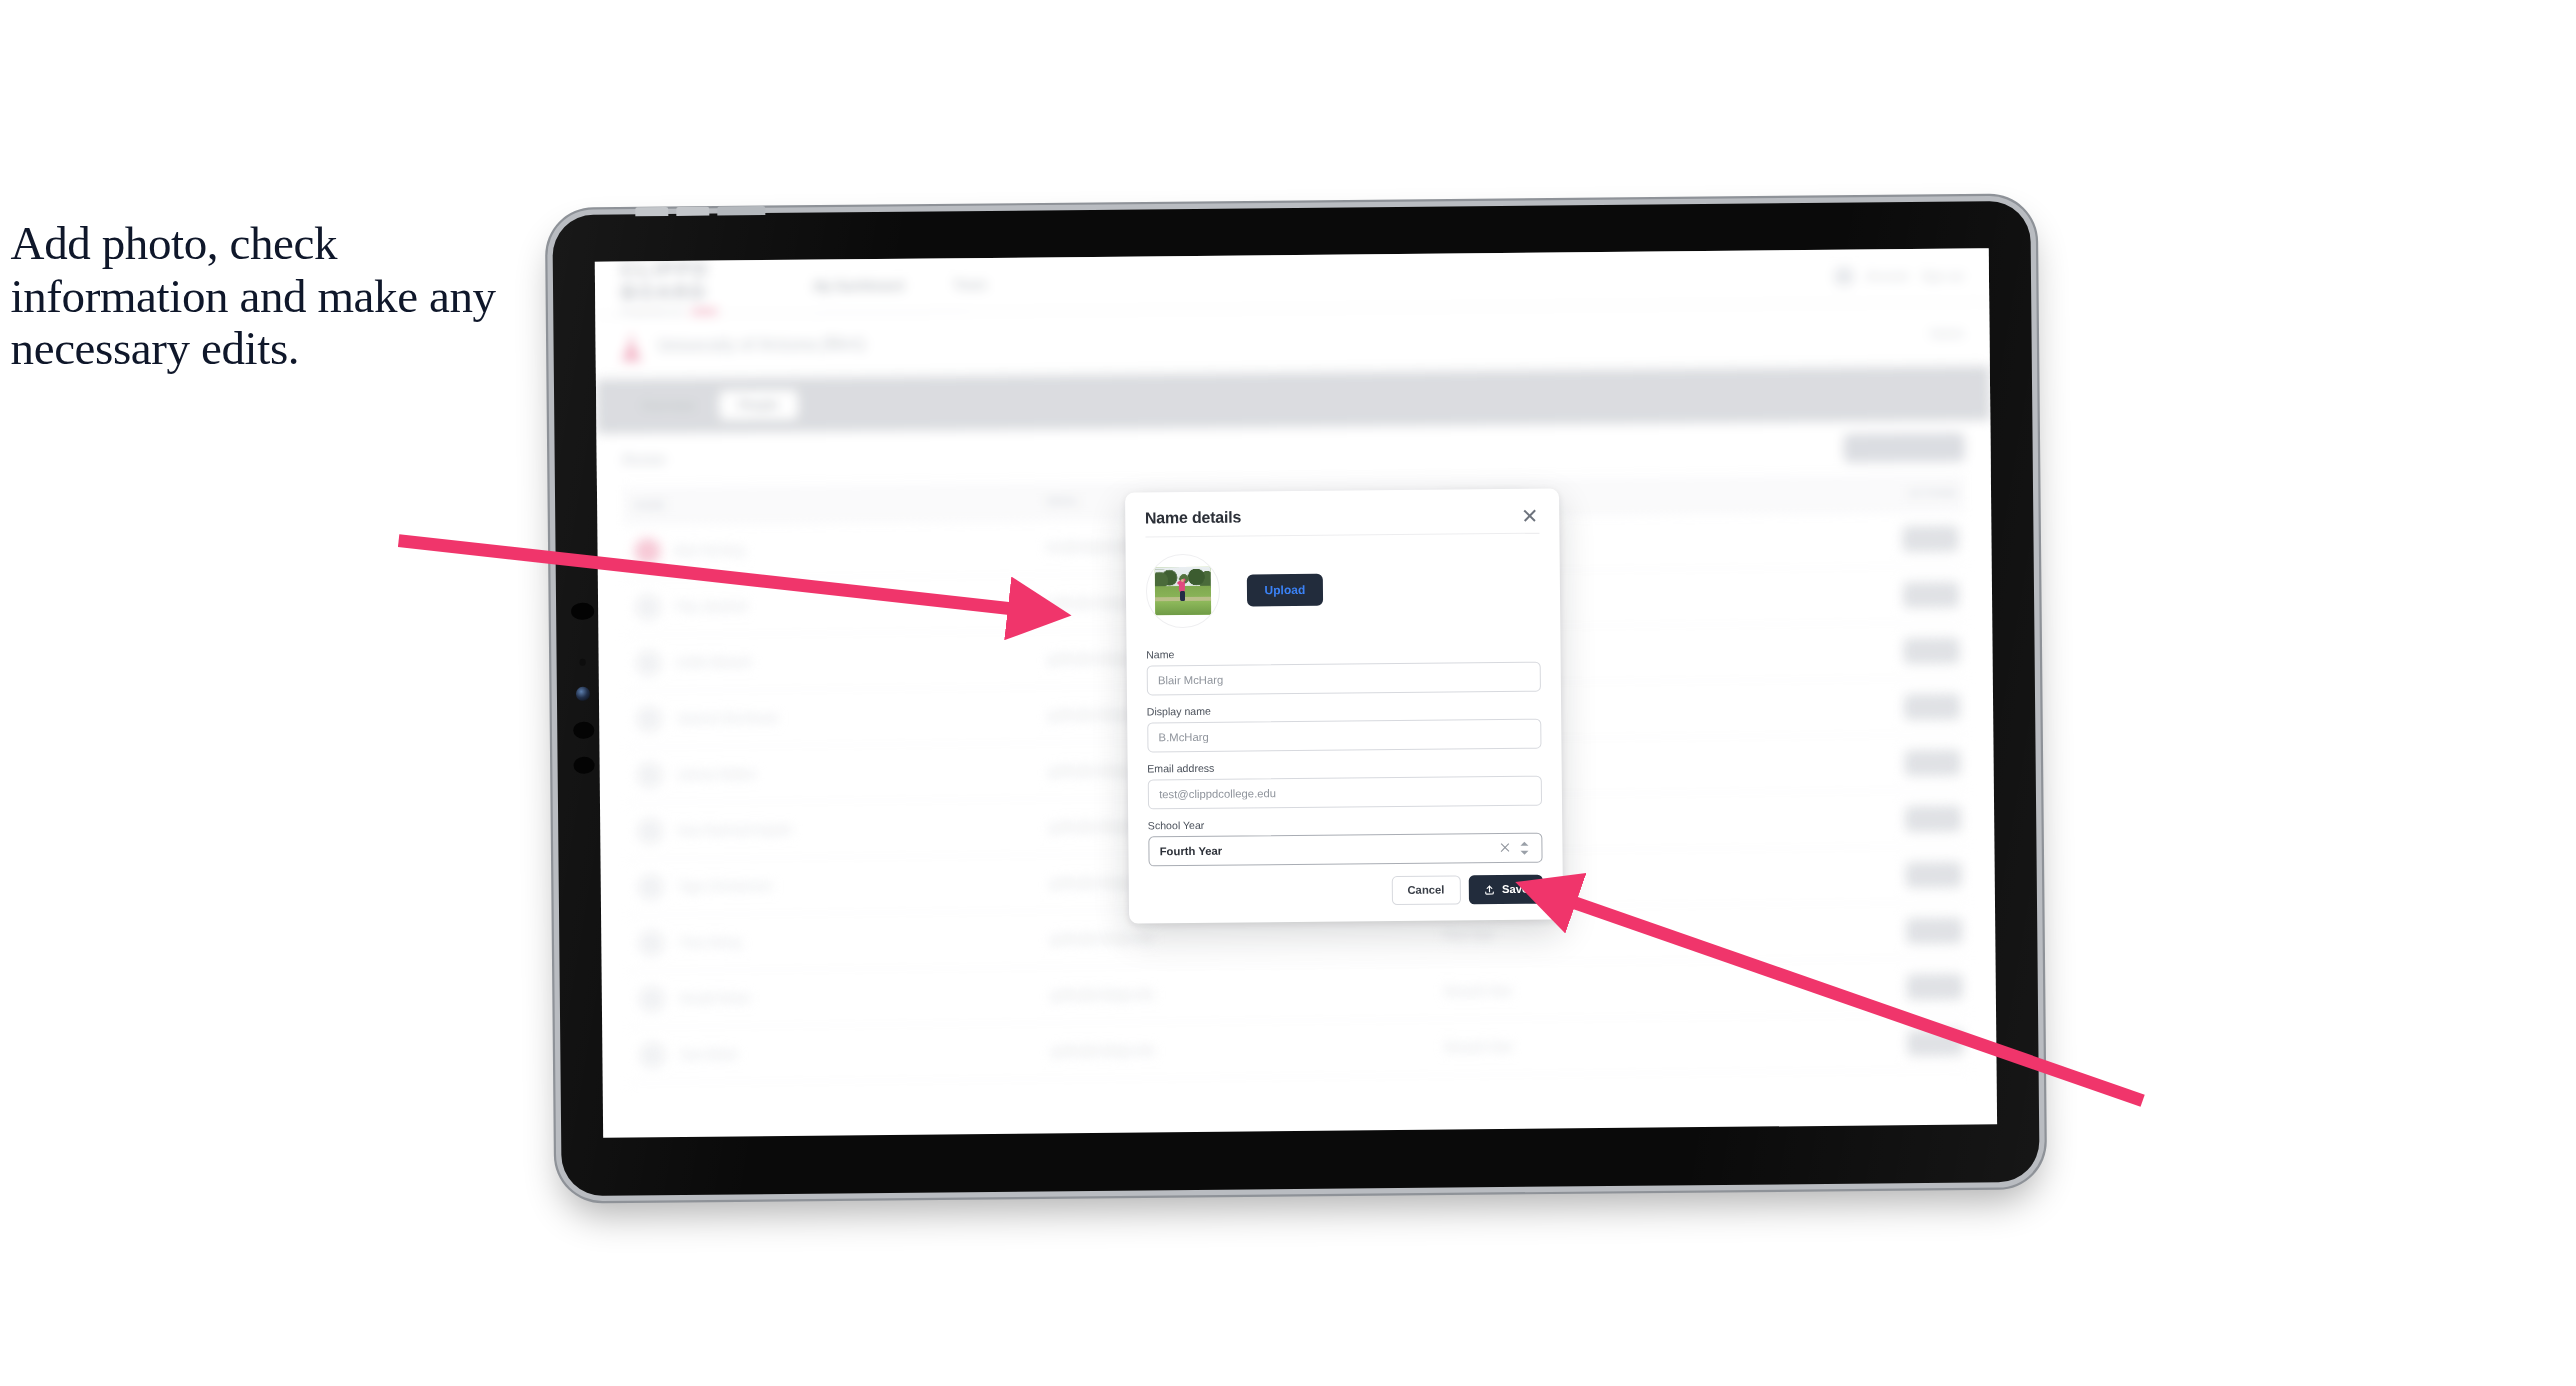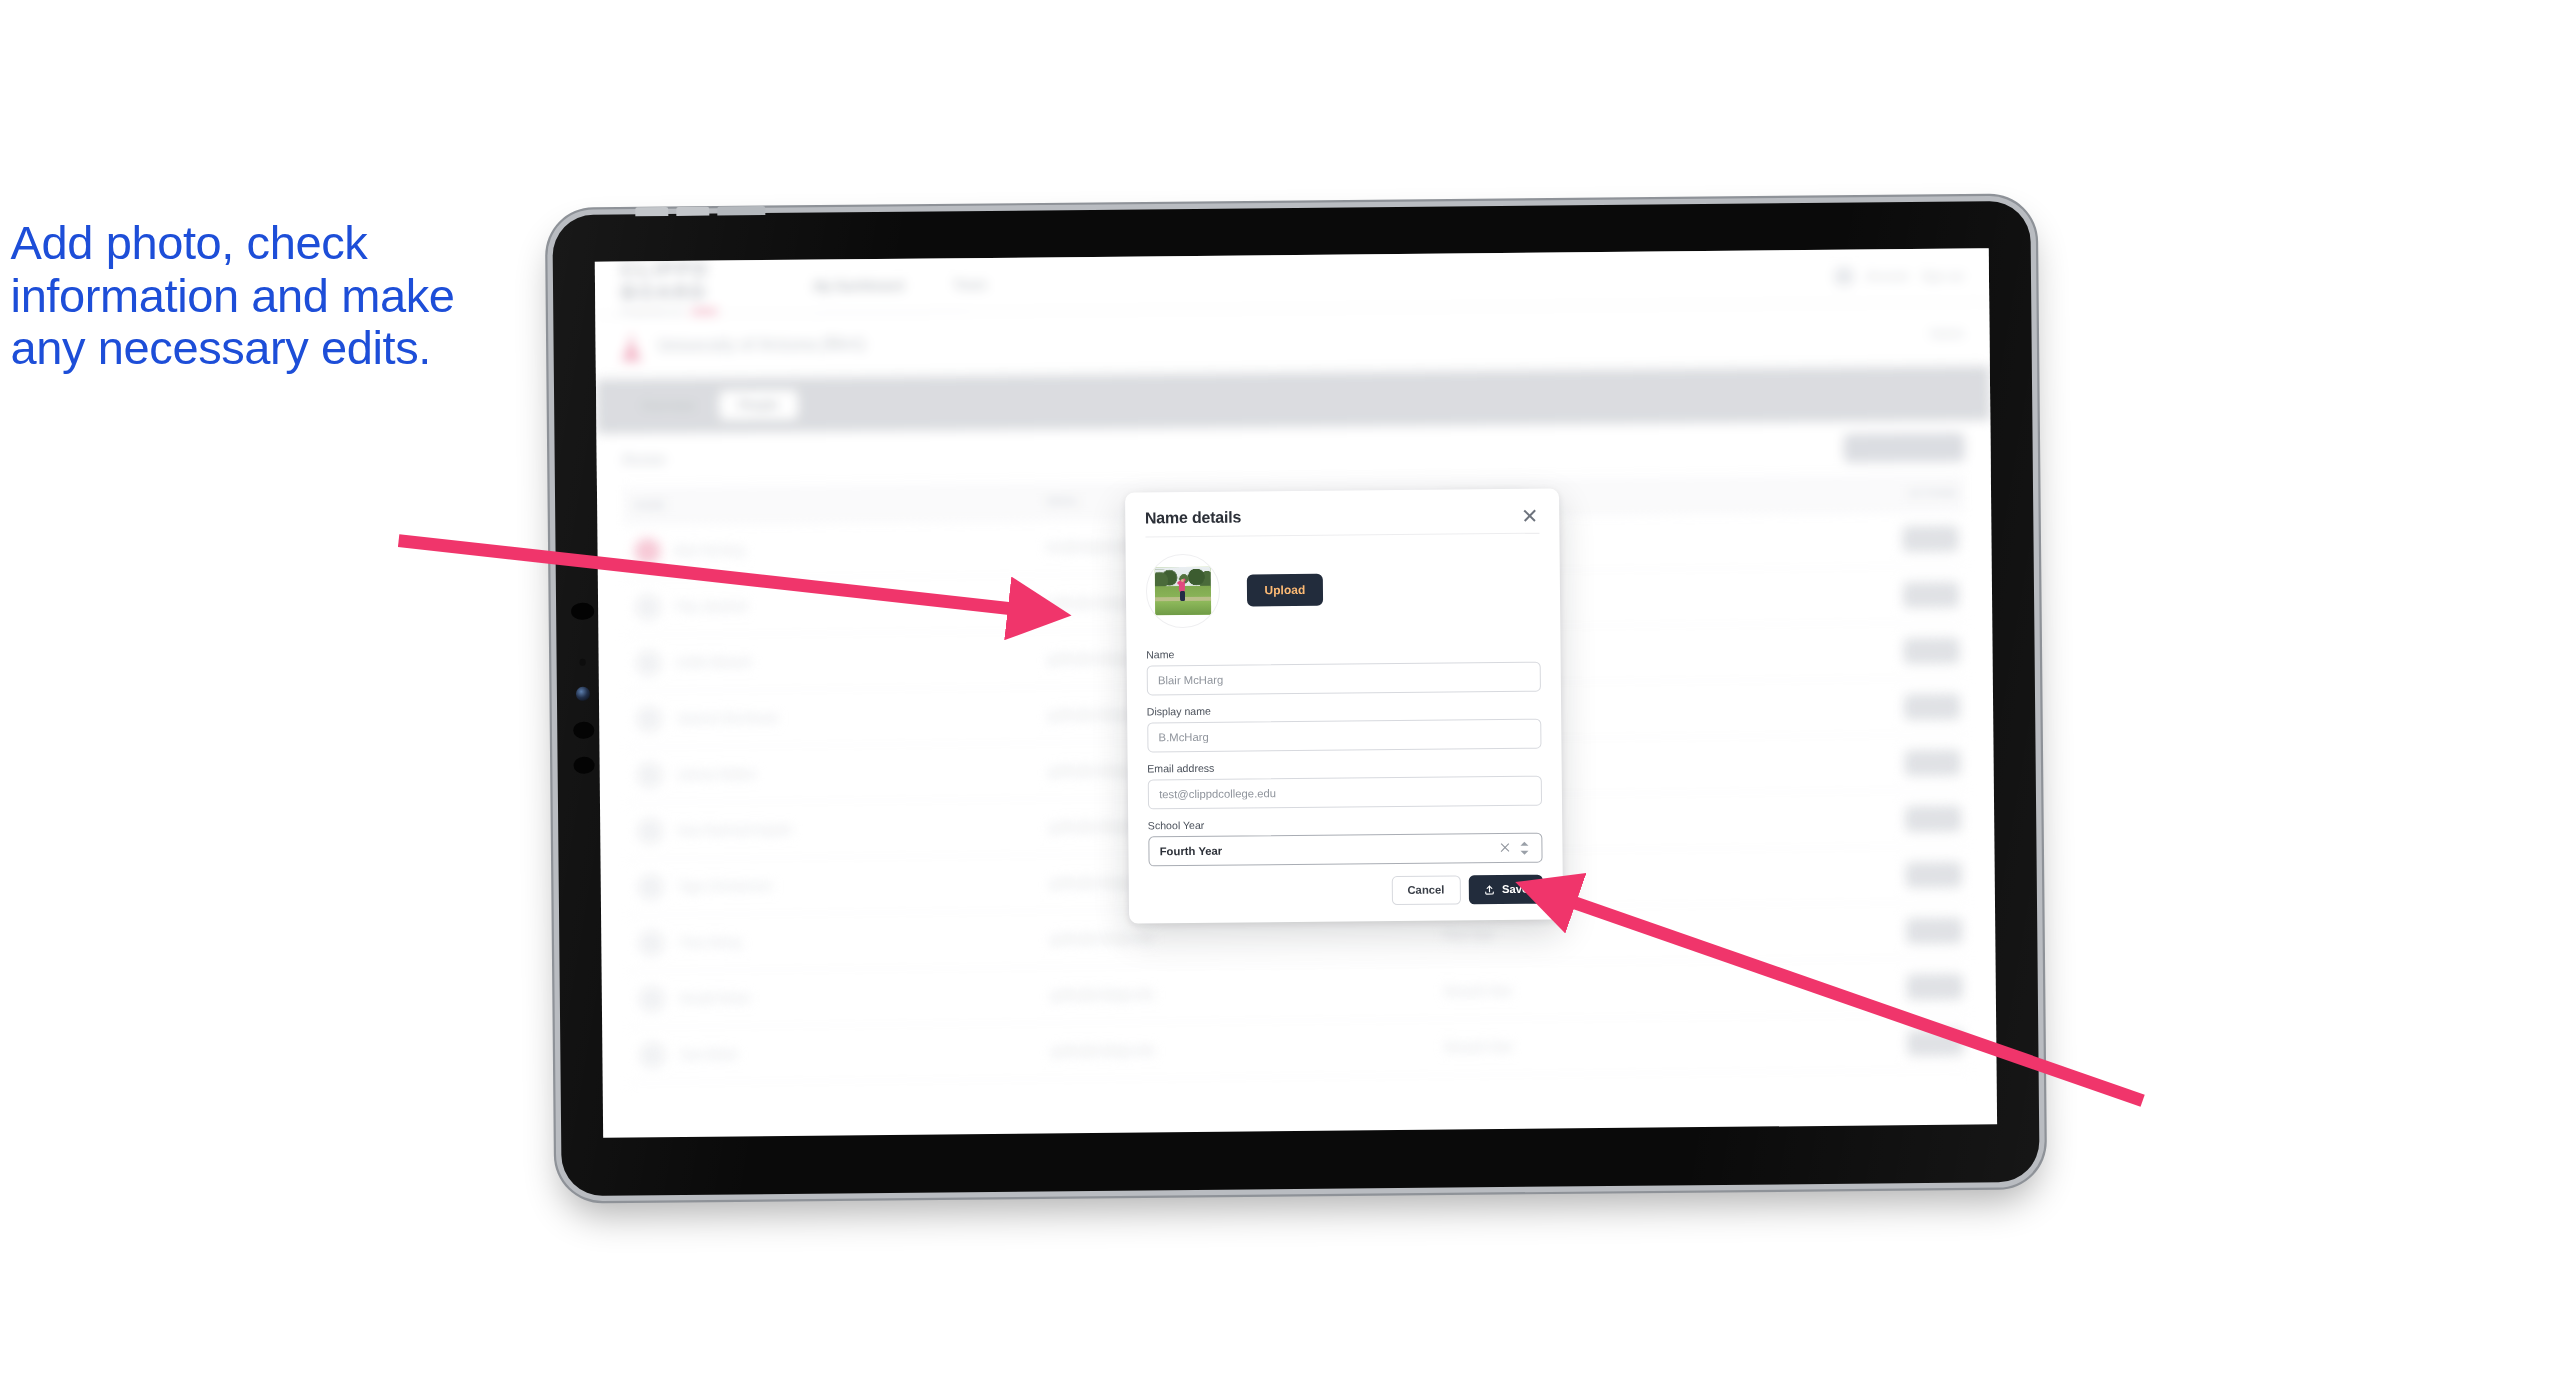--- a/index.html
+++ b/index.html
@@ -7,22 +7,22 @@
     width: 2576px; height: 1386px;
     background: #ffffff;
     font-family: "Liberation Sans", sans-serif;
     overflow: hidden;
   }
   #stage { position: relative; width: 2576px; height: 1386px; background:#fff; }
 
   
   .annot {
     position: absolute;
-    color: #1d4ed8;
-    font-family: Liberation Sans, sans-serif;
+    color: #0f172a;
+    font-family: Liberation Serif, serif;
     font-weight: 400;
     letter-spacing: -0.4px;
   }
   #annot-left  { left: 10.6px; top: 217px; width: 498px; font-size: 47px; line-height: 1.12; }
   #annot-right { left: 2180px; top: 1028px; width: 393px; font-size: 47px; line-height: 1.12; }
   #annot-right b { font-weight: 700; }
 
   
   #device {
     position: absolute;
@@ -162,21 +162,21 @@
                 radial-gradient(circle at 74% 42%, #3c5c30 0 19%, transparent 20%),
                 radial-gradient(circle at 93% 58%, #4a6b3a 0 16%, transparent 17%); }
   .ph-fair  { position:absolute; left:0; top:40%; width:100%; height:60%; background:linear-gradient(#7fa84f, #8db85a 55%, #6f9b46); }
   .ph-path  { position:absolute; left:0; top:62%; width:100%; height:9%; background:#c9c39a; opacity:.75; }
   .ph-torso { position:absolute; left:44%; top:30%; width:11%; height:21%; background:#e0487f; border-radius:2.3px; }
   .ph-arm   { position:absolute; left:40%; top:26%; width:16%; height:6%; background:#e0487f; border-radius:3px; transform:rotate(-28deg);}
   .ph-head  { position:absolute; left:47%; top:25%; width:6%; height:7%; background:#d9a98a; border-radius:50%; }
   .ph-legs  { position:absolute; left:44.5%; top:50%; width:10%; height:20%; background:#222b46; border-radius:1.5px; }
 
   #upload-btn {
-    background:#222c3c; color:#fdba74; border:none;
+    background:#222c3c; color:#3b82f6; border:none;
     font-size: 12px; font-weight: 600;
     padding: 9px 18px; border-radius: 6px; cursor:pointer;
     font-family:"Liberation Sans", sans-serif;
   }
 
   .fld { margin-bottom: 9.8px; }
   .fld-label { font-size: 10.6px; color:#4b515b; margin-bottom: 5.3px; display:block; }
   .fld-input {
     width:100%; box-sizing:border-box;
     height: 30px; border: 0.8px solid #d7d9de; border-radius: 5.3px;

